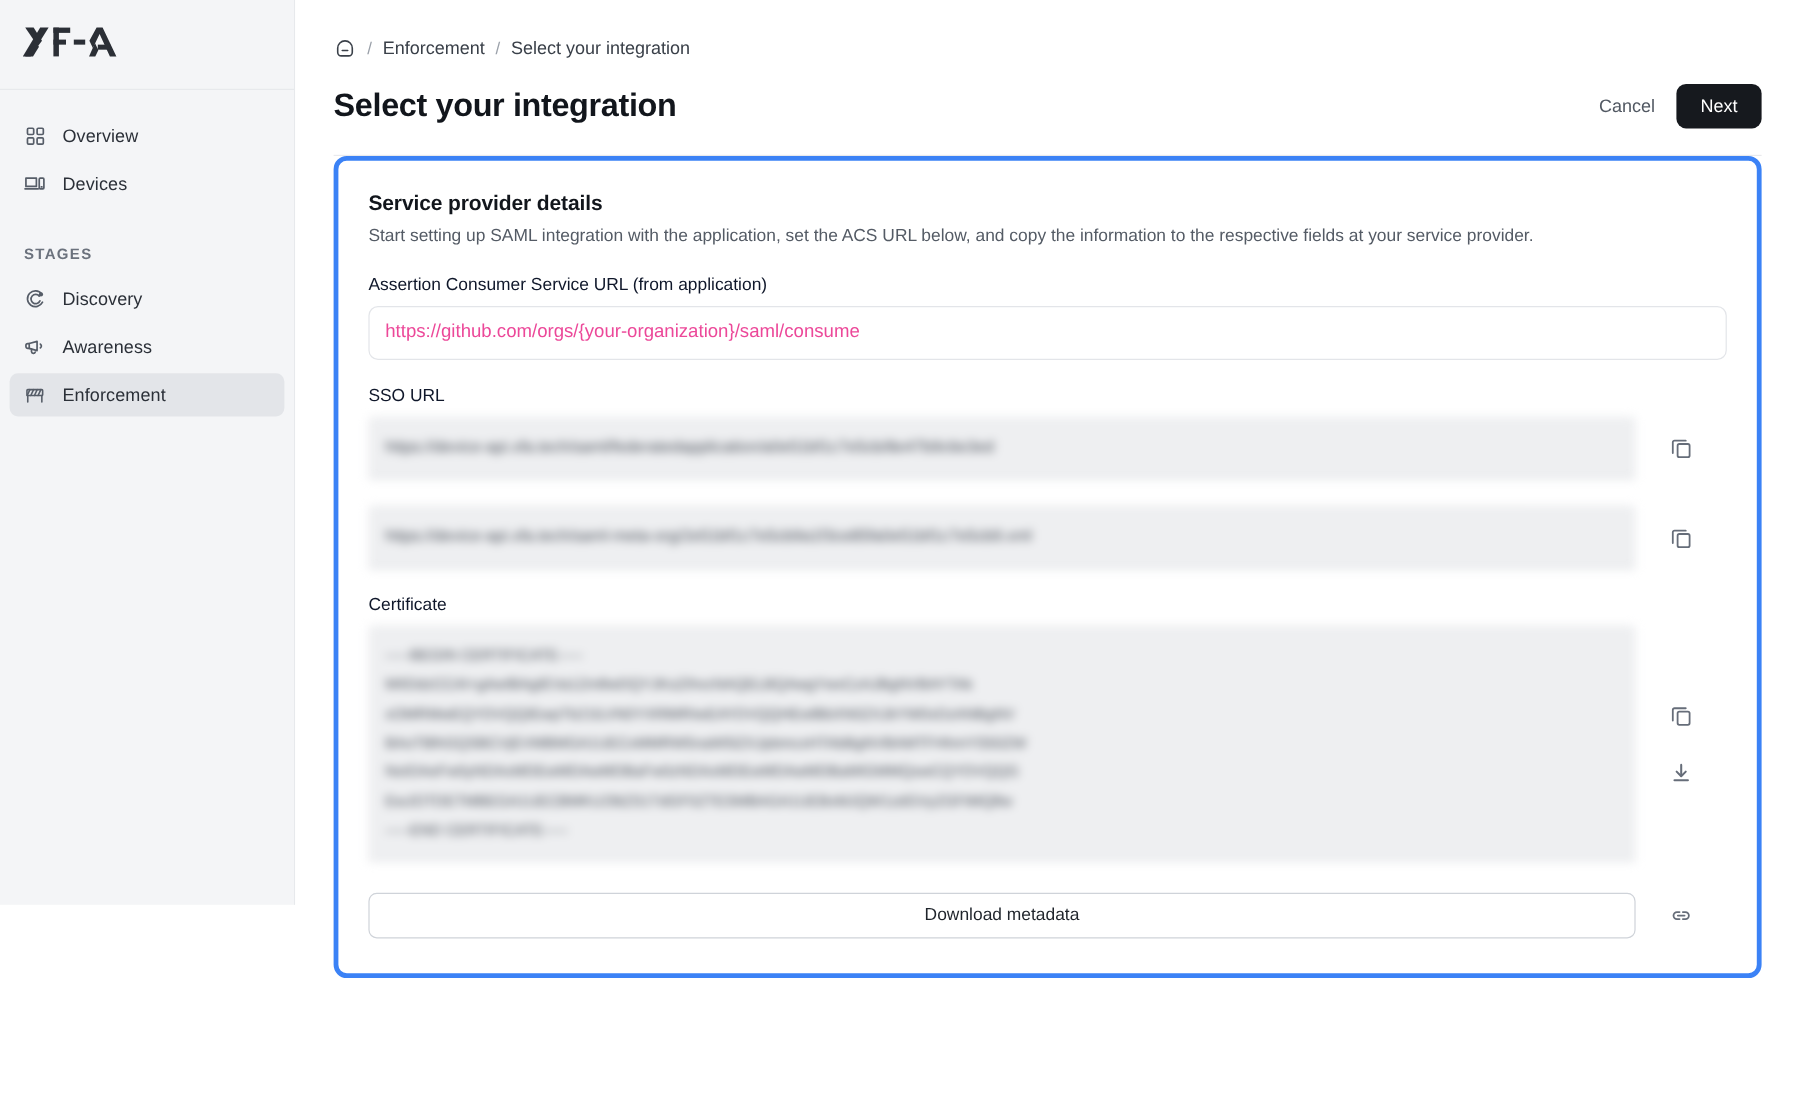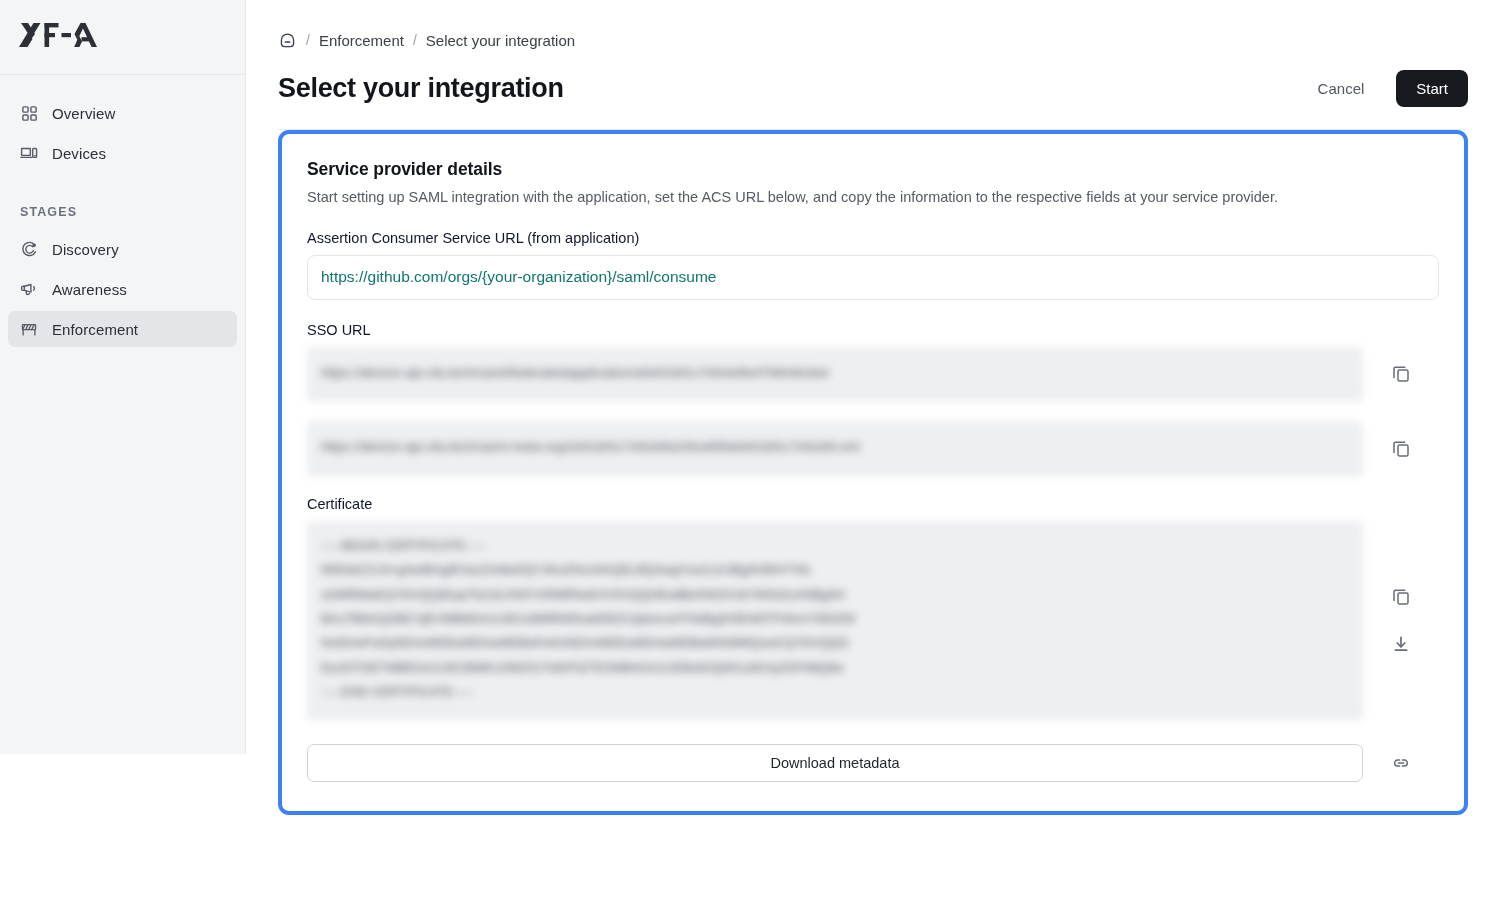--- a/index.html
+++ b/index.html
@@ -95,21 +95,21 @@
     justify-content: space-between;
     margin-top: 16px;
     padding-bottom: 22px;
   }
   .page-title {
     font-size: 27px;
     font-weight: bold;
     letter-spacing: -0.3px;
     color: #12161c;
   }
-  .actions { display: flex; align-items: center; gap: 28px; justify-content: space-between; }
+  .actions { display: flex; align-items: center; gap: 14px; justify-content: space-between; }
   .btn-cancel {
     background: none;
     border: none;
     font-family: inherit;
     font-size: 15px;
     color: #515862;
     cursor: pointer;
     padding: 8px 4px;
   }
   .btn-next {
@@ -157,21 +157,21 @@
   }
 
   .input-acs {
     width: 100%;
     height: 45px;
     border: 1px solid #e3e5e9;
     border-radius: 8px;
     padding: 0 13px;
     font-family: inherit;
     font-size: 15.5px;
-    color: #0f766e;
+    color: #ec4899;
     background: #ffffff;
     outline: none;
   }
   .input-acs::placeholder { color: #9aa0a9; }
 
   .readonly-row {
     display: flex;
     align-items: flex-start;
     gap: 0;
   }
@@ -346,21 +346,21 @@
       <span class="bc-sep">/</span>
       <span class="bc-link">Enforcement</span>
       <span class="bc-sep">/</span>
       <span class="bc-current">Select your integration</span>
     </div>
 
     <div class="title-row">
       <h1 class="page-title">Select your integration</h1>
       <div class="actions">
         <button class="btn-cancel">Cancel</button>
-        <button class="btn-next">Start</button>
+        <button class="btn-next">Next</button>
       </div>
     </div>
 
     <div class="hr"></div>
 
     <section class="card">
 
       <h2 class="card-title">Service provider details</h2>
       <p class="card-sub">Start setting up SAML integration with the application, set the ACS URL below, and copy the information to the respective fields at your service provider.</p>
 

